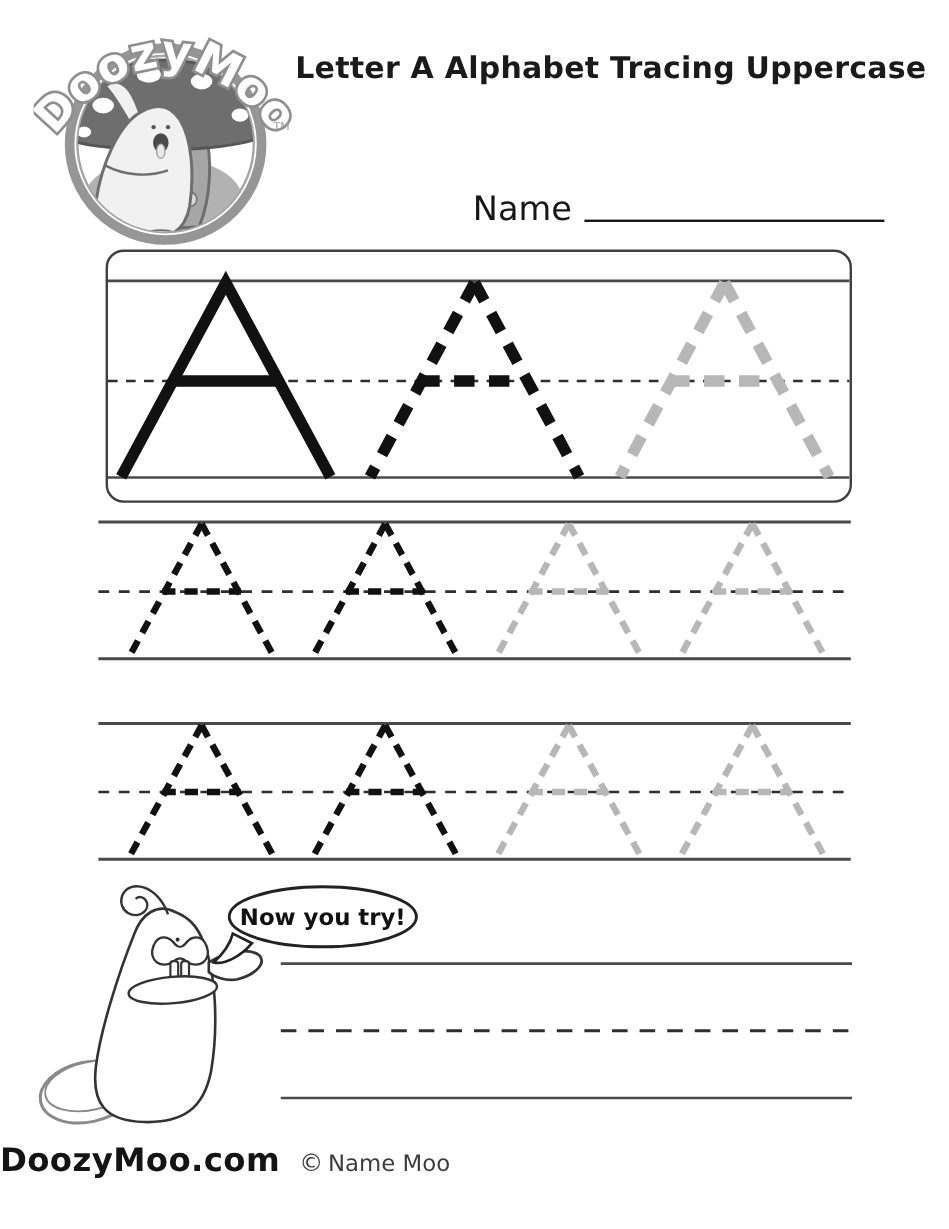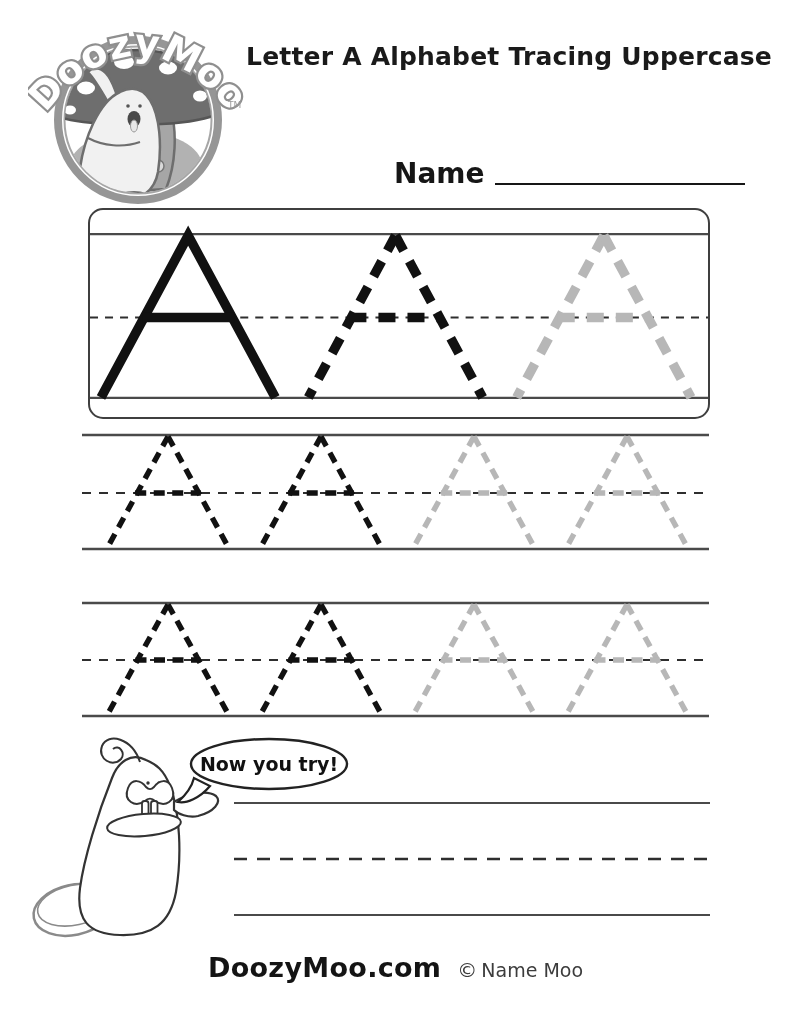--- a/index.html
+++ b/index.html
@@ -7,29 +7,29 @@
     width:791px;height:1024px;background:#ffffff;position:relative;
     font-family:"DejaVu Sans","Liberation Sans",sans-serif;overflow:hidden;
   }
   .abs{position:absolute;}
   
   .title-block{left:246px;top:42px;width:540px;line-height:1.18;color:#1a1a1a;}
   .title-line{font-size:25px;font-weight:700;letter-spacing:.2px;}
   .subtitle-line{font-size:24px;font-weight:700;margin-top:4px;}
   
   .name-row{left:394px;top:160px;display:flex;align-items:flex-end;gap:10px;color:#161616;}
-  .name-label{font-size:28px;font-weight:700;line-height:1;}
+  .name-label{font-size:28px;font-weight:400;line-height:1;}
   .name-line{width:250px;height:0;border-bottom:2.4px solid #161616;margin-bottom:3px;}
   
   .trace-box{left:88px;top:208px;width:622px;height:211px;border:2.6px solid #3f3f3f;
     border-radius:15px;box-sizing:border-box;background:#fff;}
   .trace-box svg{display:block;width:100%;height:100%;}
   .row-svg{left:0;width:791px;height:130px;display:block;}
   
-  .footer{left:0;top:952px;width:791px;display:flex;justify-content:center;align-items:baseline;gap:16px;}
+  .footer{left:0;top:952px;width:791px;display:flex;align-items:baseline;gap:16px;}
   .site-name{font-size:27px;font-weight:700;color:#141414;letter-spacing:.3px;}
   .copyright{font-size:19px;color:#3c3c3c;display:flex;align-items:baseline;gap:4px;}
   .copyright .sym{font-size:20px;}
   svg text{font-family:"DejaVu Sans","Liberation Sans",sans-serif;}
 </style>
 </head>
 <body>
 
 <svg class="abs" style="left:28px;top:14px;" width="222" height="200" viewBox="0 0 222 200">
   <defs>

